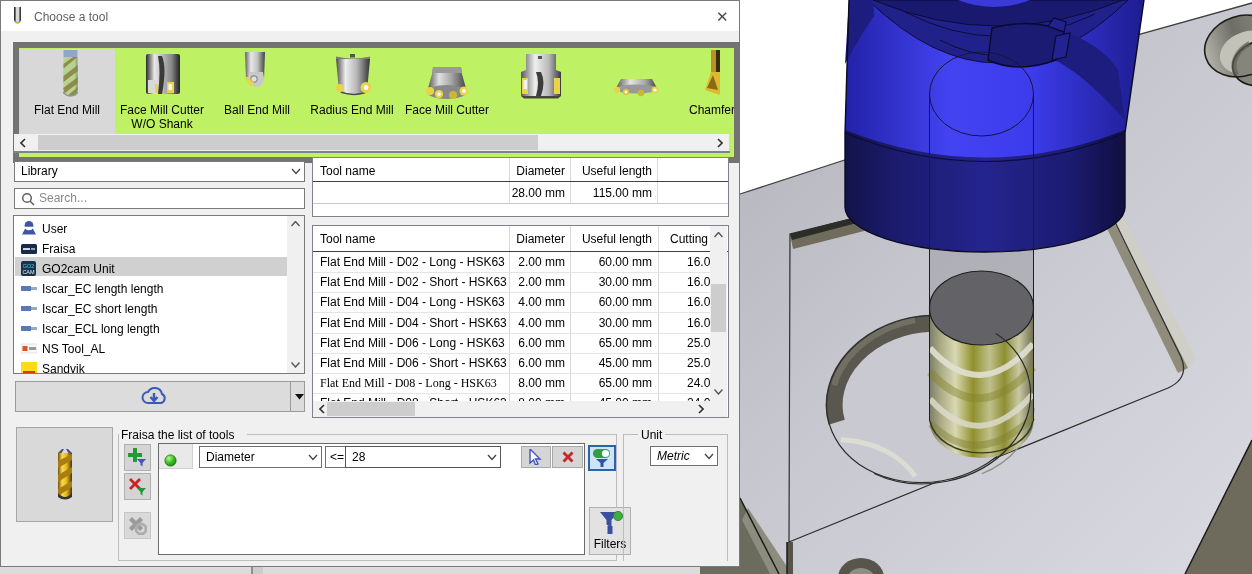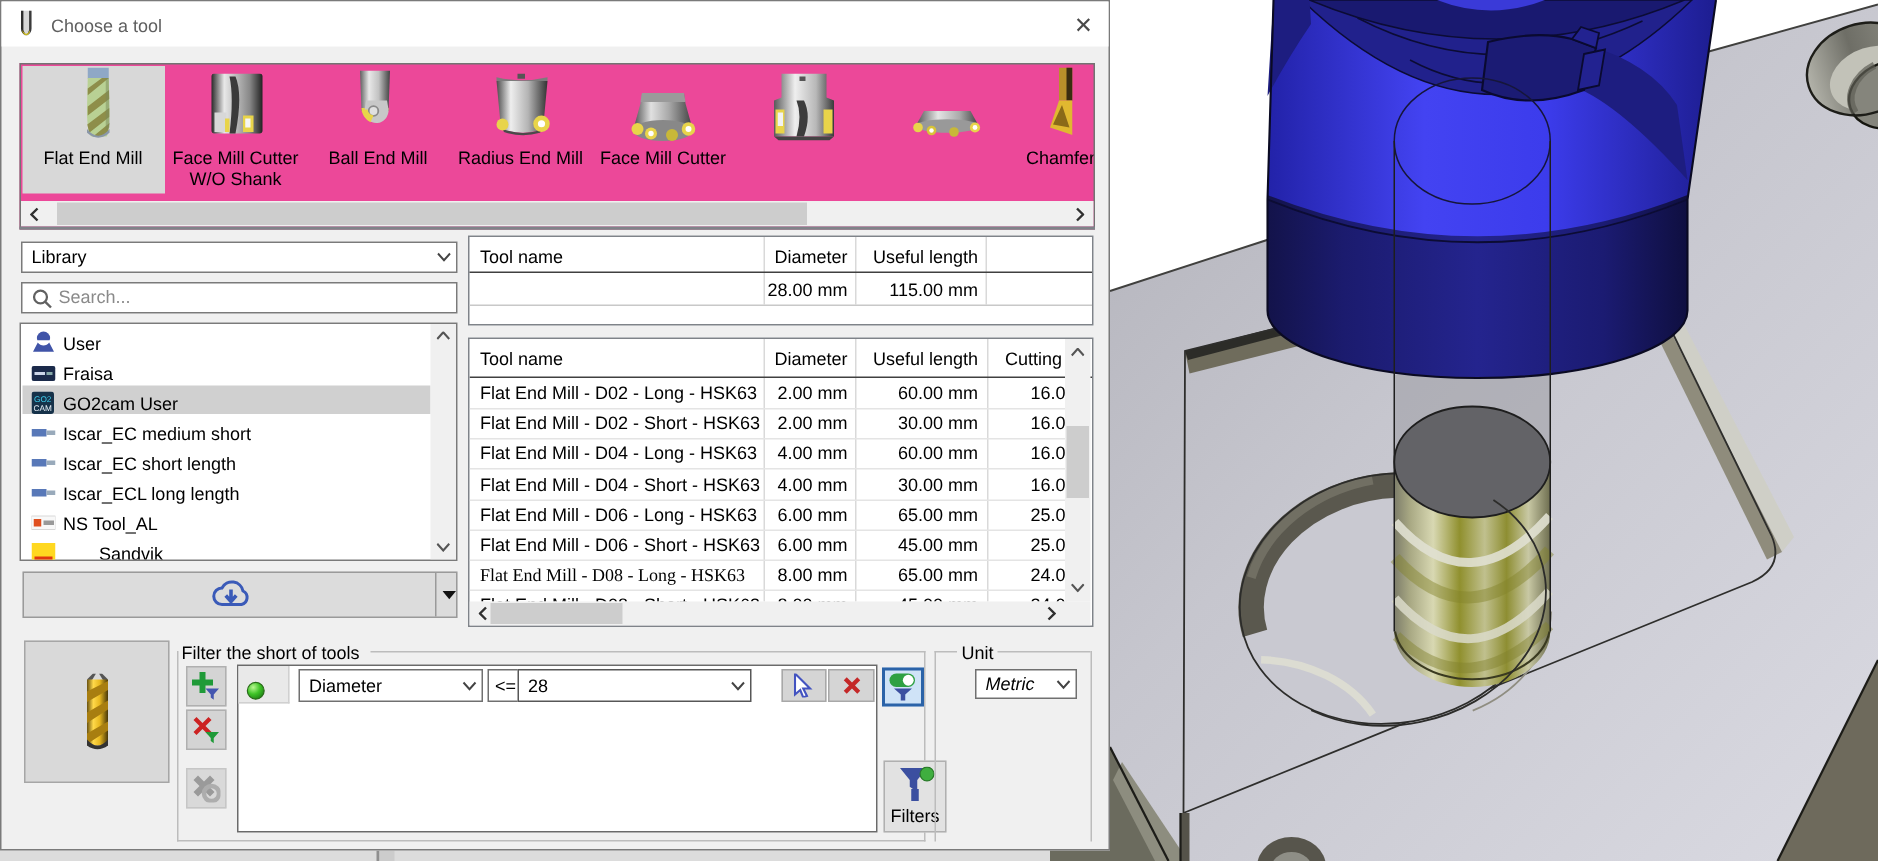--- a/index.html
+++ b/index.html
@@ -134,21 +134,21 @@
   <div class="abs" style="left:0;top:0;width:738px;height:30px;background:#ffffff;"></div>
   <svg class="abs" style="left:12px;top:6px" width="9" height="18" viewBox="0 0 9 18">
     <path d="M1,0 H8 V12 Q8,16 4.5,17 Q1,16 1,12 Z" fill="#d8d8d8"></path>
     <path d="M1,0 H2.6 V13 L4,16.4 Q1,15 1,12 Z" fill="#2e2e2e"></path>
     <path d="M8,0 H6.4 V13 L5,16.4 Q8,15 8,12 Z" fill="#3a3a3a"></path>
     <path d="M2,13 Q4.5,18 7,13 L7,14.5 Q4.5,18.6 2,14.5 Z" fill="#c8b81e"></path>
   </svg>
   <div class="lbl" style="left:33px;top:9px;color:#5f5f5f;">Choose a tool</div>
   <div class="lbl" style="left:715px;top:7px;color:#4a4a4a;font-size:15px;">✕</div>
 
-  <div class="abs" style="left:12px;top:41px;width:715px;height:109px;background:#ec4899;border:1px solid #737373;overflow:hidden;">
+  <div class="abs" style="left:12px;top:41px;width:715px;height:109px;background:#bef264;border:6px solid #737373;overflow:hidden;">
     <div class="abs" style="left:1px;top:1px;width:95px;height:85px;background:#d8d8d8;"></div>
 
     <svg class="abs" style="left:41px;top:2px" width="21" height="50" viewBox="0 0 21 50">
       <path d="M3.5,0 H17.5 V7.5 H3.5 Z" fill="#8fa8c6"></path>
       <path d="M3.5,7 H17.5 L18,28 Q18,44 16,46 H6 Q3,44 3,28 Z" fill="#b9d194"></path>
       <path d="M3.5,14 L13,7 H17.5 L3.5,18.5 Z M3.5,26 L17.7,15 L17.8,21 L3.5,32 Z M3.2,38 L17.8,27 L17.8,33 L4.5,43.5 Z M7,46 L18,37 L17,43 L13,46 Z" fill="#8e8e4a"></path>
       <path d="M15.5,7 H17.5 L18,40 L15.5,42 Z" fill="#7a8a5a" opacity="0.5"></path>
       <path d="M3,41 Q10.5,50 18,41 L18,43.5 Q10.5,50 3,43.5 Z" fill="#8a97a8"></path>
     </svg>
 
@@ -336,26 +336,26 @@
       <rect x="1.5" y="3" width="5" height="5" fill="#e05020"></rect>
         <rect x="8" y="4" width="7" height="3" fill="#999"></rect>
     </svg>
     <svg class="abs" style="left:7px;top:146px" width="16" height="14" viewBox="0 0 16 14">
       <rect x="0" y="0" width="16" height="14" fill="#ffd820"></rect>
       <rect x="2" y="9" width="12" height="3.5" fill="#e03810"></rect>
     </svg>
 
     <div class="lbl" style="left:28px;top:6px;">User</div>
     <div class="lbl" style="left:28px;top:26px;">Fraisa</div>
-    <div class="lbl" style="left:28px;top:46px;">GO2cam User</div>
-    <div class="lbl" style="left:28px;top:66px;">Iscar_EC medium short</div>
+    <div class="lbl" style="left:28px;top:46px;">GO2cam Unit</div>
+    <div class="lbl" style="left:28px;top:66px;">Iscar_EC length length</div>
     <div class="lbl" style="left:28px;top:86px;">Iscar_EC short length</div>
     <div class="lbl" style="left:28px;top:106px;">Iscar_ECL long length</div>
     <div class="lbl" style="left:28px;top:126px;">NS Tool_AL</div>
-    <div class="lbl" style="left:28px;top:146px;margin-left:24px;">Sandvik</div>
+    <div class="lbl" style="left:28px;top:146px;">Sandvik</div>
 
     <div class="abs" style="left:273px;top:0;width:17px;height:157px;background:#f0f0f0;">
       <svg class="abs" style="left:4px;top:5px" width="9" height="6">
           <path d="M0.5,5 L4.5,0.5 L8.5,5" fill="none" stroke="#555" stroke-width="1.4"></path>
         </svg>
       <svg class="abs" style="left:4px;top:146px" width="9" height="6">
           <path d="M0.5,0.5 L4.5,5 L8.5,0.5" fill="none" stroke="#555" stroke-width="1.4"></path>
         </svg>
     </div>
   </div>
@@ -470,21 +470,21 @@
           </linearGradient>
         </defs>
       <path d="M3,4 L7,0 H9 L6,5 Z" fill="#555"></path>
       <path d="M17,4 L13,0 H11 L14,5 Z" fill="#555"></path>
       <rect x="3" y="4" width="14" height="44" fill="url(#gold)"></rect>
       <path d="M3,12 L17,5 L17,11 L3,19 Z M3,26 L17,18 L17,24 L3,33 Z M3,40 L17,32 L17,38 L3,47 Z" fill="#a87e10"></path>
       <path d="M3,44 Q10,52 17,44 V48 Q10,53 3,48 Z" fill="#333"></path>
     </svg>
   </div>
 
-  <div class="lbl" style="left:120px;top:427px;">Filter the short of tools</div>
+  <div class="lbl" style="left:120px;top:427px;">Fraisa the list of tools</div>
   <div class="abs" style="left:246px;top:433px;width:370px;height:1px;background:#bcbcbc;"></div>
   <div class="abs" style="left:615px;top:433px;width:1px;height:127px;background:#bcbcbc;"></div>
   <div class="abs" style="left:117px;top:433px;width:1px;height:127px;background:#bcbcbc;"></div>
   <div class="abs" style="left:117px;top:559px;width:499px;height:1px;background:#bcbcbc;"></div>
 
   <div class="abs" style="left:123px;top:443px;width:25px;height:25px;background:#d4d4d4;border:1px solid #b0b0b0;">
     <svg class="abs" style="left:2px;top:2px" width="20" height="20" viewBox="0 0 20 20">
       <path d="M6,1 H10 V6 H15 V10 H10 V15 H6 V10 H1 V6 H6 Z" fill="#1f9a38"></path>
       <path d="M10,12 H19 L15.5,16 V19.5 L13.5,18 V16 Z" fill="#4456b0"></path>
     </svg>

